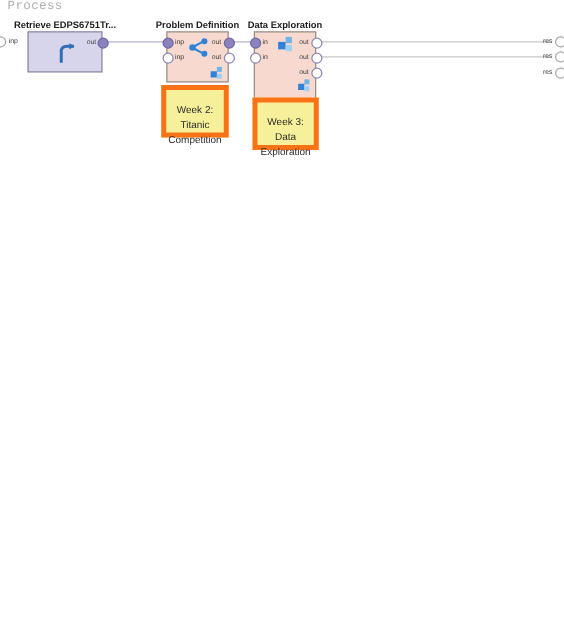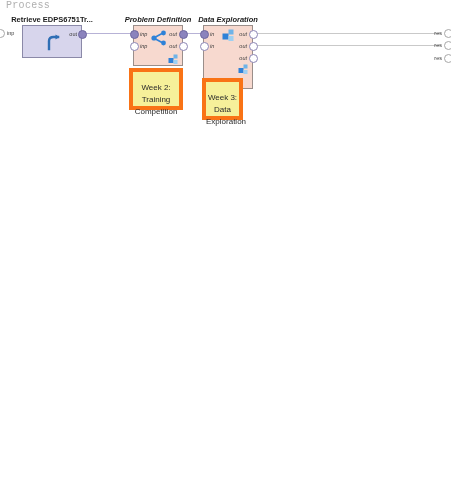--- a/index.html
+++ b/index.html
@@ -48,21 +48,20 @@
     box-sizing: border-box;
     border: 1px solid #8d8d8d;
   }
   .op.retrieve {
     background: #d7d5ec;
     border-color: #8b89a8;
   }
   .op.subproc {
     background: #f7d9cf;
     border-color: #9a8e8a;
-    font-style: italic;
   }
   .op-title {
     position: absolute;
     left: 50%;
     transform: translateX(-50%);
     top: -11px;
     font-size: 7.5px;
     font-weight: bold;
     color: #1b1b1b;
     white-space: nowrap;
@@ -232,22 +231,22 @@
   <div class="port-label right" style="left:430px; top:30px; width:12px;">res</div>
 
   <div class="port grey" style="left:444px; top:41px;"></div>
   <div class="port-label right" style="left:430px; top:42px; width:12px;">res</div>
 
   <div class="port grey" style="left:444px; top:54px;"></div>
   <div class="port-label right" style="left:430px; top:55px; width:12px;">res</div>
 
   <div class="note" style="left:129px; top:68px; width:54px; height:42px;">
     <div>Week 2:</div>
-    <div>Training</div>
+    <div>Titanic</div>
     <div>Competition</div>
   </div>
 
-  <div class="note" style="left:202px; top:78px; width:41px; height:42px;text-align:center;">
+  <div class="note" style="left:202px; top:78px; width:53px; height:42px;text-align:center;">
     <div>Week 3: Data</div>
     <div>Exploration</div>
   </div>
 
 </div>
 
 </body></html>

